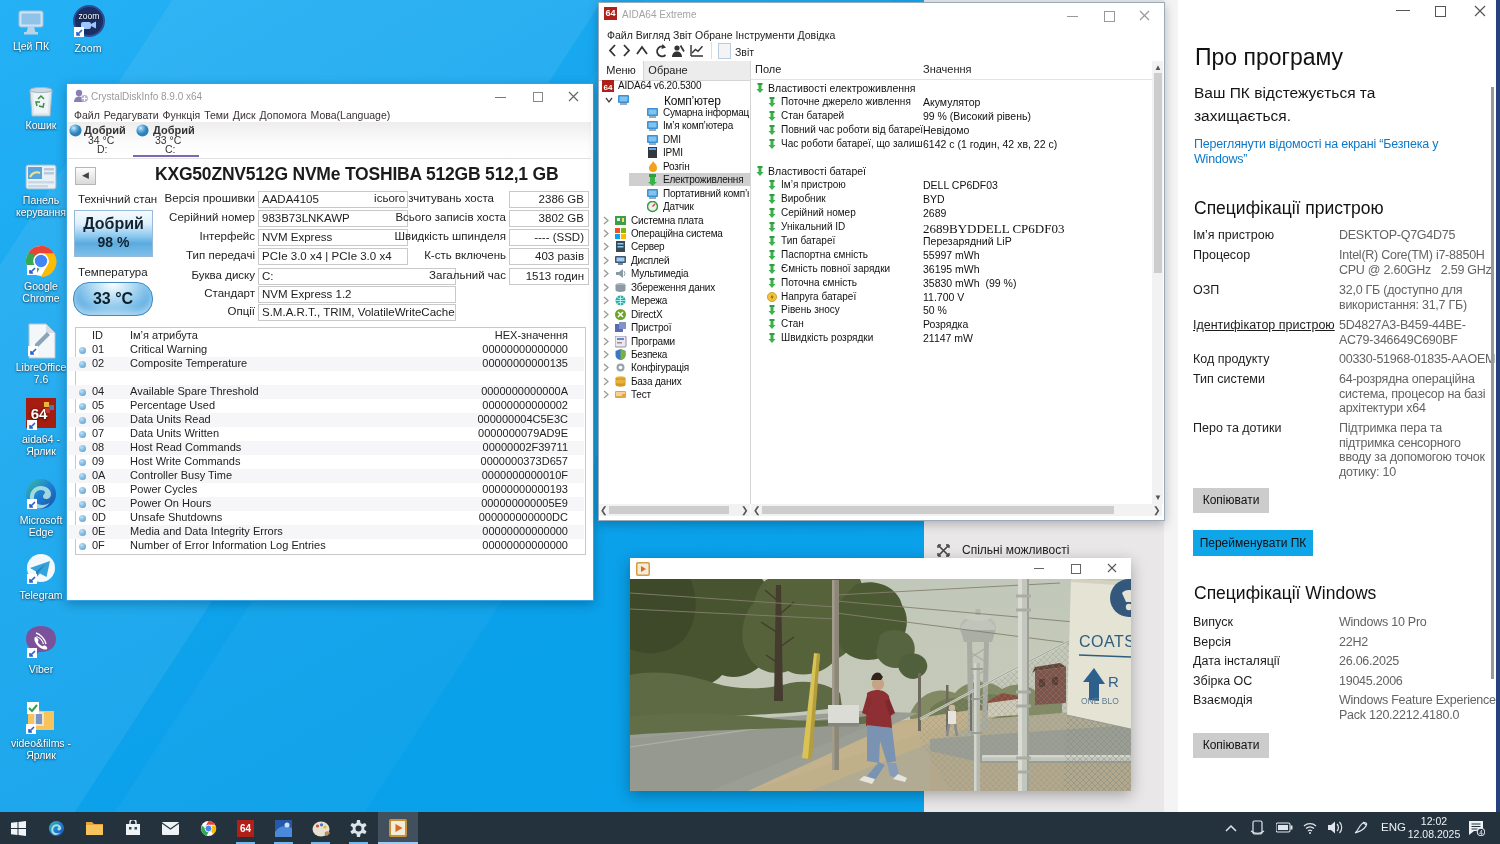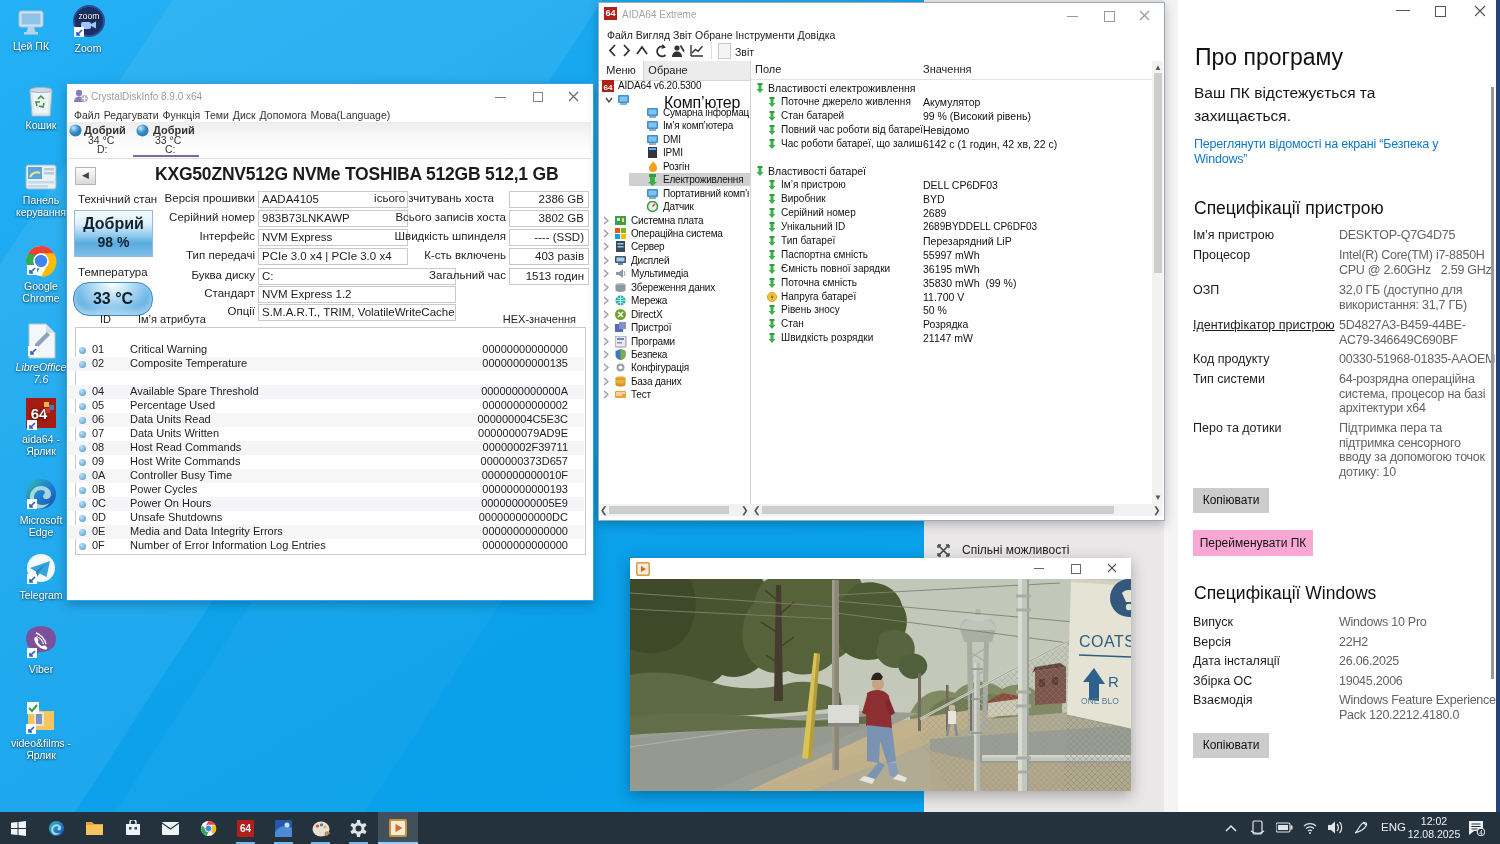--- a/index.html
+++ b/index.html
@@ -75,21 +75,21 @@
         <path d="M18 3a15 15 0 0 1 13 7.6l-13 0z" fill="#ea4335"></path>
         <path d="M31 10.6a15 15 0 0 1-.4 15.1l-6.8-11.4z" fill="#ea4335"></path>
         <path d="M18 3a15 15 0 0 0-12.9 7.3l6.6 11.5A7.6 7.6 0 0 1 18 10.6h13A15 15 0 0 0 18 3z" fill="#ea4335"></path>
         <path d="M5.1 10.4a15 15 0 0 0 7.6 21.8l6.7-11.7a7.6 7.6 0 0 1-7.7-9z" fill="#34a853"></path>
         <path d="M30.9 10.6H18a7.6 7.6 0 0 1 6.5 11.5l-6.8 11.8A15 15 0 0 0 30.9 10.6z" fill="#fbbc05"></path>
         <circle cx="18" cy="18" r="7" fill="#4285f4" stroke="#fff" stroke-width="1.6"></circle>
         <rect x="4" y="22" width="10" height="10" fill="#fff"></rect>
         <path d="M12 25l-5 5M7 27v3h3" stroke="#2b5fd0" stroke-width="1.6" fill="none"></path>
       </svg>
   Google Chrome</div>
-<div class="dicon" style="left:8px;top:322px;width:66px;font-style:italic;">
+<div class="dicon" style="left:8px;top:322px;width:66px;">
   <svg width="32" height="38" viewBox="0 0 32 38">
         <path d="M4 2h17l9 9v25H4z" fill="#f4f7f9" stroke="#b5c4ce"></path>
         <path d="M21 2l9 9h-9z" fill="#d3dee6"></path>
         <path d="M10 22l12-12 3 3-12 12h-3z" fill="#8aa5b8"></path>
         <rect x="3" y="24" width="10" height="10" fill="#fff"></rect>
         <path d="M11 27l-5 5M6 29v3h3" stroke="#2b5fd0" stroke-width="1.6" fill="none"></path>
       </svg>
   LibreOffice 7.6</div>
 <div class="dicon" style="left:8px;top:396px;width:66px;">
   <svg width="34" height="36" viewBox="0 0 34 36">
@@ -213,21 +213,21 @@
   <div class="fbox fboxr" style="left:442px;top:107px;width:71px;">2386 GB</div>
   <div class="flab" style="left:300px;top:127px;width:139px;">Всього записів хоста</div>
   <div class="fbox fboxr" style="left:442px;top:126px;width:71px;">3802 GB</div>
   <div class="flab" style="left:300px;top:146px;width:139px;">Швидкість шпинделя</div>
   <div class="fbox fboxr" style="left:442px;top:145px;width:71px;">---- (SSD)</div>
   <div class="flab" style="left:300px;top:165px;width:139px;">К-сть включень</div>
   <div class="fbox fboxr" style="left:442px;top:164px;width:71px;">403 разів</div>
   <div class="flab" style="left:300px;top:185px;width:139px;">Загальний час</div>
   <div class="fbox fboxr" style="left:442px;top:184px;width:71px;">1513 годин</div>
   <div class="tt" style="left:8px;top:243px;width:509px;height:226px;border:1px solid #c9c9c9;background:#fff;"></div>
-  <div class="trow" style="top:229px;left:1px;margin-left:8px;">
+  <div class="trow" style="top:245px;left:1px;">
         <span class="id">ID</span>
         <span class="nm">Ім’я атрибута</span>
         <span class="hx">HEX-значення</span>
       </div>
   <div class="trow" style="top:259px;left:1px;">
         <span class="dot"></span>
         <span class="id">01</span>
         <span class="nm">Critical Warning</span>
         <span class="hx">00000000000000</span>
       </div>
@@ -352,21 +352,21 @@
       </svg>
   <div class="tt" style="left:19px;top:77.0px;font-size:10px;letter-spacing:-0.2px;color:#111;width:131px;overflow:hidden;">AIDA64 v6.20.5300</div>
   <svg class="tt" style="left:6px;top:92.5px" width="8" height="8">
         <path d="M1 2l3 4 3-4" stroke="#444" stroke-width="1.3" fill="none"></path>
       </svg>
   <svg class="tt" style="left:19px;top:90.5px" width="12" height="12" viewBox="0 0 12 12">
         <rect x="0" y="1" width="11" height="8" rx="1" fill="#3d8fd6"></rect>
         <rect x="1.5" y="2.5" width="8" height="5" fill="#7fc3ee"></rect>
         <rect x="2" y="9" width="7" height="2" fill="#9ab"></rect>
       </svg>
-  <div class="tt" style="left:35px;top:90.5px;font-size:16px;letter-spacing:-0.2px;color:#111;width:127px;overflow:hidden;padding-left:30px;">Комп’ютер</div>
+  <div class="tt" style="left:35px;top:90.5px;font-size:12px;letter-spacing:-0.2px;color:#111;width:127px;overflow:hidden;padding-left:30px;">Комп’ютер</div>
   <svg class="tt" style="left:48px;top:103.9px" width="12" height="12" viewBox="0 0 12 12">
         <rect x="0" y="1" width="11" height="8" rx="1" fill="#3d8fd6"></rect>
         <rect x="1.5" y="2.5" width="8" height="5" fill="#7fc3ee"></rect>
         <rect x="2" y="9" width="7" height="2" fill="#9ab"></rect>
       </svg>
   <div class="tt" style="left:64px;top:103.9px;font-size:10px;letter-spacing:-0.2px;color:#111;width:86px;overflow:hidden;">Сумарна інформація</div>
   <svg class="tt" style="left:48px;top:117.4px" width="12" height="12" viewBox="0 0 12 12">
         <rect x="0" y="1" width="11" height="8" rx="1" fill="#3d8fd6"></rect>
         <rect x="1.5" y="2.5" width="8" height="5" fill="#7fc3ee"></rect>
         <rect x="2" y="9" width="7" height="2" fill="#9ab"></rect>
@@ -576,21 +576,21 @@
         <rect x="2.5" y="0" width="5" height="2" fill="#2f9e3f"></rect>
         <path d="M3.5 2h3v4h2l-3.5 4L1.5 6h2z" fill="#39b24a"></path>
       </svg>
   <div class="tt" style="left:182px;top:204.1px;font-size:10px;color:#111;width:142px;overflow:hidden;">Серійний номер</div>
   <div class="tt" style="left:324px;top:204.1px;font-size:10.5px;color:#111;">2689</div>
   <svg class="tt" style="left:168px;top:219.0px" width="10" height="10" viewBox="0 0 10 10">
         <rect x="2.5" y="0" width="5" height="2" fill="#2f9e3f"></rect>
         <path d="M3.5 2h3v4h2l-3.5 4L1.5 6h2z" fill="#39b24a"></path>
       </svg>
   <div class="tt" style="left:182px;top:218.0px;font-size:10px;color:#111;width:142px;overflow:hidden;">Унікальний ID</div>
-  <div class="tt" style="left:324px;top:218.0px;font-size:10px;color:#111;">2689BYDDELL CP6DF03</div>
+  <div class="tt" style="left:324px;top:218.0px;font-size:13px;color:#111;font-family:Liberation Serif, serif;">2689BYDDELL CP6DF03</div>
   <svg class="tt" style="left:168px;top:232.9px" width="10" height="10" viewBox="0 0 10 10">
         <rect x="2.5" y="0" width="5" height="2" fill="#2f9e3f"></rect>
         <path d="M3.5 2h3v4h2l-3.5 4L1.5 6h2z" fill="#39b24a"></path>
       </svg>
   <div class="tt" style="left:182px;top:231.9px;font-size:10px;color:#111;width:142px;overflow:hidden;">Тип батареї</div>
   <div class="tt" style="left:324px;top:231.9px;font-size:10.5px;color:#111;">Перезарядний LiP</div>
   <svg class="tt" style="left:168px;top:246.8px" width="10" height="10" viewBox="0 0 10 10">
         <rect x="2.5" y="0" width="5" height="2" fill="#2f9e3f"></rect>
         <path d="M3.5 2h3v4h2l-3.5 4L1.5 6h2z" fill="#39b24a"></path>
       </svg>
@@ -782,21 +782,21 @@
   <div class="tt" style="left:16px;top:137px;font-size:12.5px;color:#0d78c8;line-height:14.5px;white-space:normal;width:264px;letter-spacing:-0.2px;">Переглянути відомості на екрані “Безпека у Windows”</div>
   <div class="tt" style="left:16px;top:198px;font-size:17.5px;color:#111;">Специфікації пристрою</div>
   <div class="srow" style="top:228px;">Ім’я пристрою<span class="v">DESKTOP-Q7G4D75</span></div>
   <div class="srow" style="top:248px;">Процесор<span class="v">Intel(R) Core(TM) i7-8850H<br>CPU @ 2.60GHz&nbsp;&nbsp; 2.59 GHz</span></div>
   <div class="srow" style="top:283px;">ОЗП<span class="v">32,0 ГБ (доступно для<br>використання: 31,7 ГБ)</span></div>
   <div class="srow" style="top:318px;text-decoration:underline;">Ідентифікатор пристрою<span class="v">5D4827A3-B459-44BE-<br>AC79-346649C690BF</span></div>
   <div class="srow" style="top:352px;">Код продукту<span class="v">00330-51968-01835-AAOEM</span></div>
   <div class="srow" style="top:372px;">Тип системи<span class="v">64-розрядна операційна<br>система, процесор на базі<br>архітектури x64</span></div>
   <div class="srow" style="top:421px;">Перо та дотики<span class="v">Підтримка пера та<br>підтримка сенсорного<br>вводу за допомогою точок<br>дотику: 10</span></div>
   <div class="tt" style="left:15px;top:488px;width:76px;height:25px;background:#cccccc;font-size:12px;color:#111;text-align:center;line-height:25px;">Копіювати</div>
-  <div class="tt" style="left:15px;top:530px;width:120px;height:26px;background:#f9a8d4;font-size:12px;color:#111;text-align:center;line-height:26px;">Перейменувати ПК</div>
+  <div class="tt" style="left:15px;top:530px;width:120px;height:26px;background:#0ea5e9;font-size:12px;color:#111;text-align:center;line-height:26px;">Перейменувати ПК</div>
   <div class="tt" style="left:16px;top:583px;font-size:17.5px;color:#111;">Специфікації Windows</div>
   <div class="srow" style="top:615px;">Випуск<span class="v">Windows 10 Pro</span></div>
   <div class="srow" style="top:635px;">Версія<span class="v">22H2</span></div>
   <div class="srow" style="top:654px;">Дата інсталяції<span class="v">26.06.2025</span></div>
   <div class="srow" style="top:674px;">Збірка ОС<span class="v">19045.2006</span></div>
   <div class="srow" style="top:693px;">Взаємодія<span class="v">Windows Feature Experience<br>Pack 120.2212.4180.0</span></div>
   <div class="tt" style="left:15px;top:733px;width:76px;height:25px;background:#cccccc;font-size:12px;color:#111;text-align:center;line-height:25px;">Копіювати</div>
   <div class="tt" style="left:313px;top:87px;width:3px;height:592px;background:#9a9a9a;"></div>
 </div>
 <div class="abs" style="left:1496px;top:0;width:4px;height:812px;background:#25417e;"></div>

